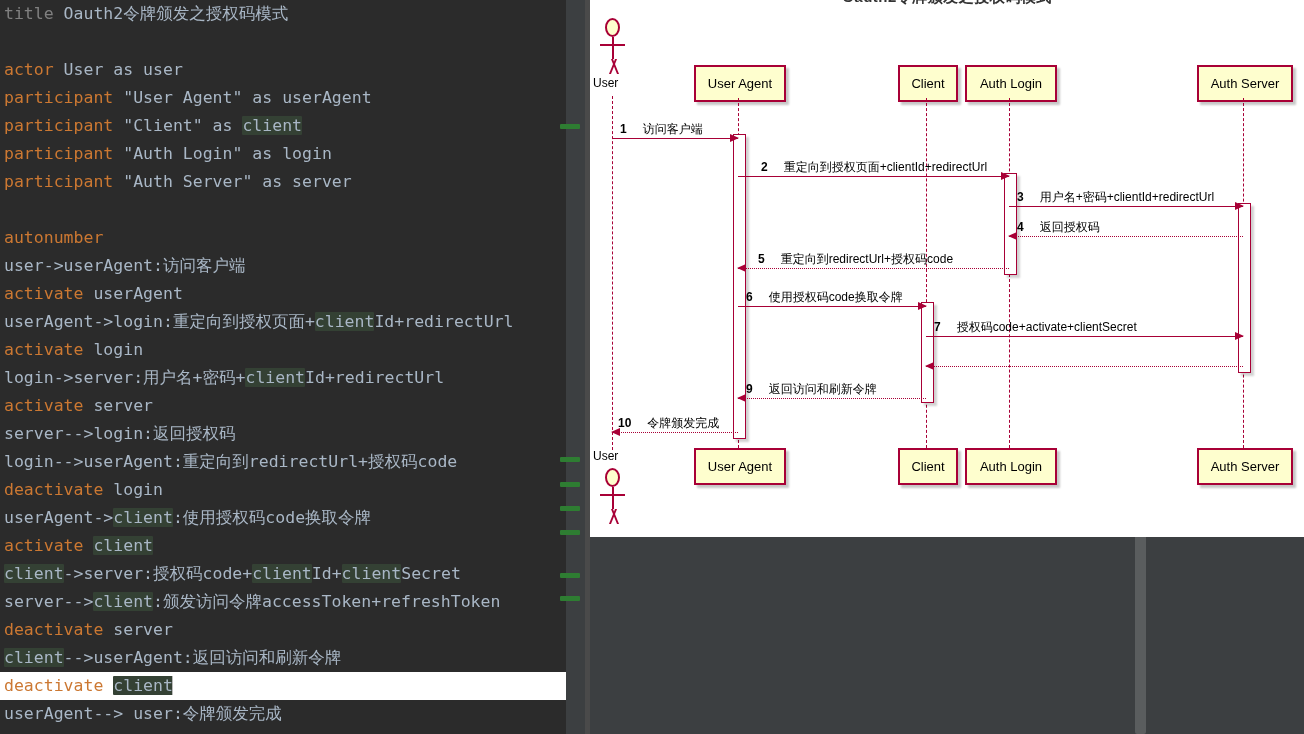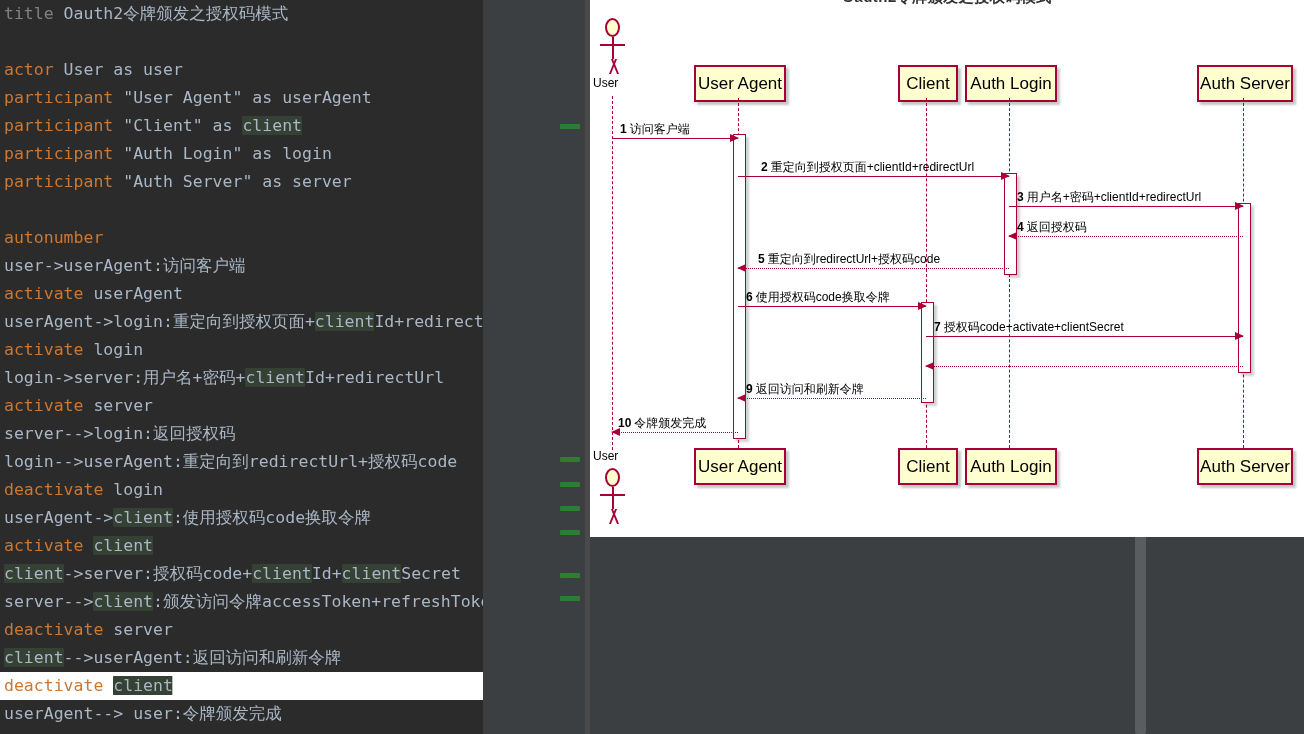--- a/index.html
+++ b/index.html
@@ -5,21 +5,21 @@
   html,body{margin:0;padding:0;}
   body{
     width:1304px;height:734px;overflow:hidden;
     background:#2b2b2b;
     font-family:"DejaVu Sans",sans-serif;
   }
   #root{position:relative;width:1304px;height:734px;background:#3c3f41;}
 
   
   #editor{
-    position:absolute;left:0;top:0;width:483px;height:734px;
+    position:absolute;left:0;top:0;width:566px;height:734px;
     background:#2b2b2b;
     overflow:hidden;
   }
   .code{
     position:absolute;left:0;top:0;width:566px;
     padding:0;
     font-family:"DejaVu Sans Mono","Liberation Mono",monospace;
     font-size:16.5px;
     line-height:28px;
     color:#a9b7c6;
@@ -60,21 +60,21 @@
   .dtitle{
     position:absolute;left:0;top:-12px;width:714px;text-align:center;
     font-family:"Liberation Sans",sans-serif;font-size:15px;font-weight:bold;
     color:#333;letter-spacing:.5px;
   }
   
   .pbox{
     position:absolute;
     background:#fefece;border:2px solid #a80036;
     box-shadow:3px 3px 2px rgba(0,0,0,.22);
-    font-family:"Liberation Sans",sans-serif;font-size:17px;color:#000;
+    font-family:"Liberation Sans",sans-serif;font-size:13px;color:#000;
     display:flex;align-items:center;justify-content:center;
     height:33px;
   }
   .lifeline{
     position:absolute;width:0;border-left:1.5px dashed #a80036;
   }
   .actbar{
     position:absolute;width:11px;background:#ffffff;border:1.5px solid #a80036;
     box-shadow:3px 3px 2px rgba(0,0,0,.18);
   }
@@ -89,21 +89,21 @@
   .arrowL{
     position:absolute;left:-1px;top:-4.5px;width:0;height:0;
     border-top:4.5px solid transparent;border-bottom:4.5px solid transparent;
     border-right:9px solid #a80036;
   }
   .mlabel{
     position:absolute;white-space:nowrap;
     font-family:"Liberation Sans",sans-serif;font-size:12px;color:#000;
   }
   .mlabel b{font-weight:bold;}
-  .mlabel .t{margin-left:3px;text-align:center;}
+  .mlabel .t{margin-left:16px;text-align:center;}
   
   .actor{position:absolute;}
   .actor .head{
     position:absolute;left:9px;top:0;width:15px;height:19px;border-radius:50%;
     background:#fefece;border:2px solid #a80036;box-sizing:border-box;
   }
   .actor .body{position:absolute;left:16px;top:19px;width:0;height:22px;border-left:2px solid #a80036;}
   .actor .arms{position:absolute;left:4px;top:26px;width:25px;height:0;border-top:2px solid #a80036;}
   .actor .legL{position:absolute;left:6px;top:41px;width:12px;height:15px;border-right:2px solid #a80036;transform:skewX(22deg);}
   .actor .legR{position:absolute;left:16px;top:41px;width:12px;height:15px;border-left:2px solid #a80036;transform:skewX(-22deg);}

